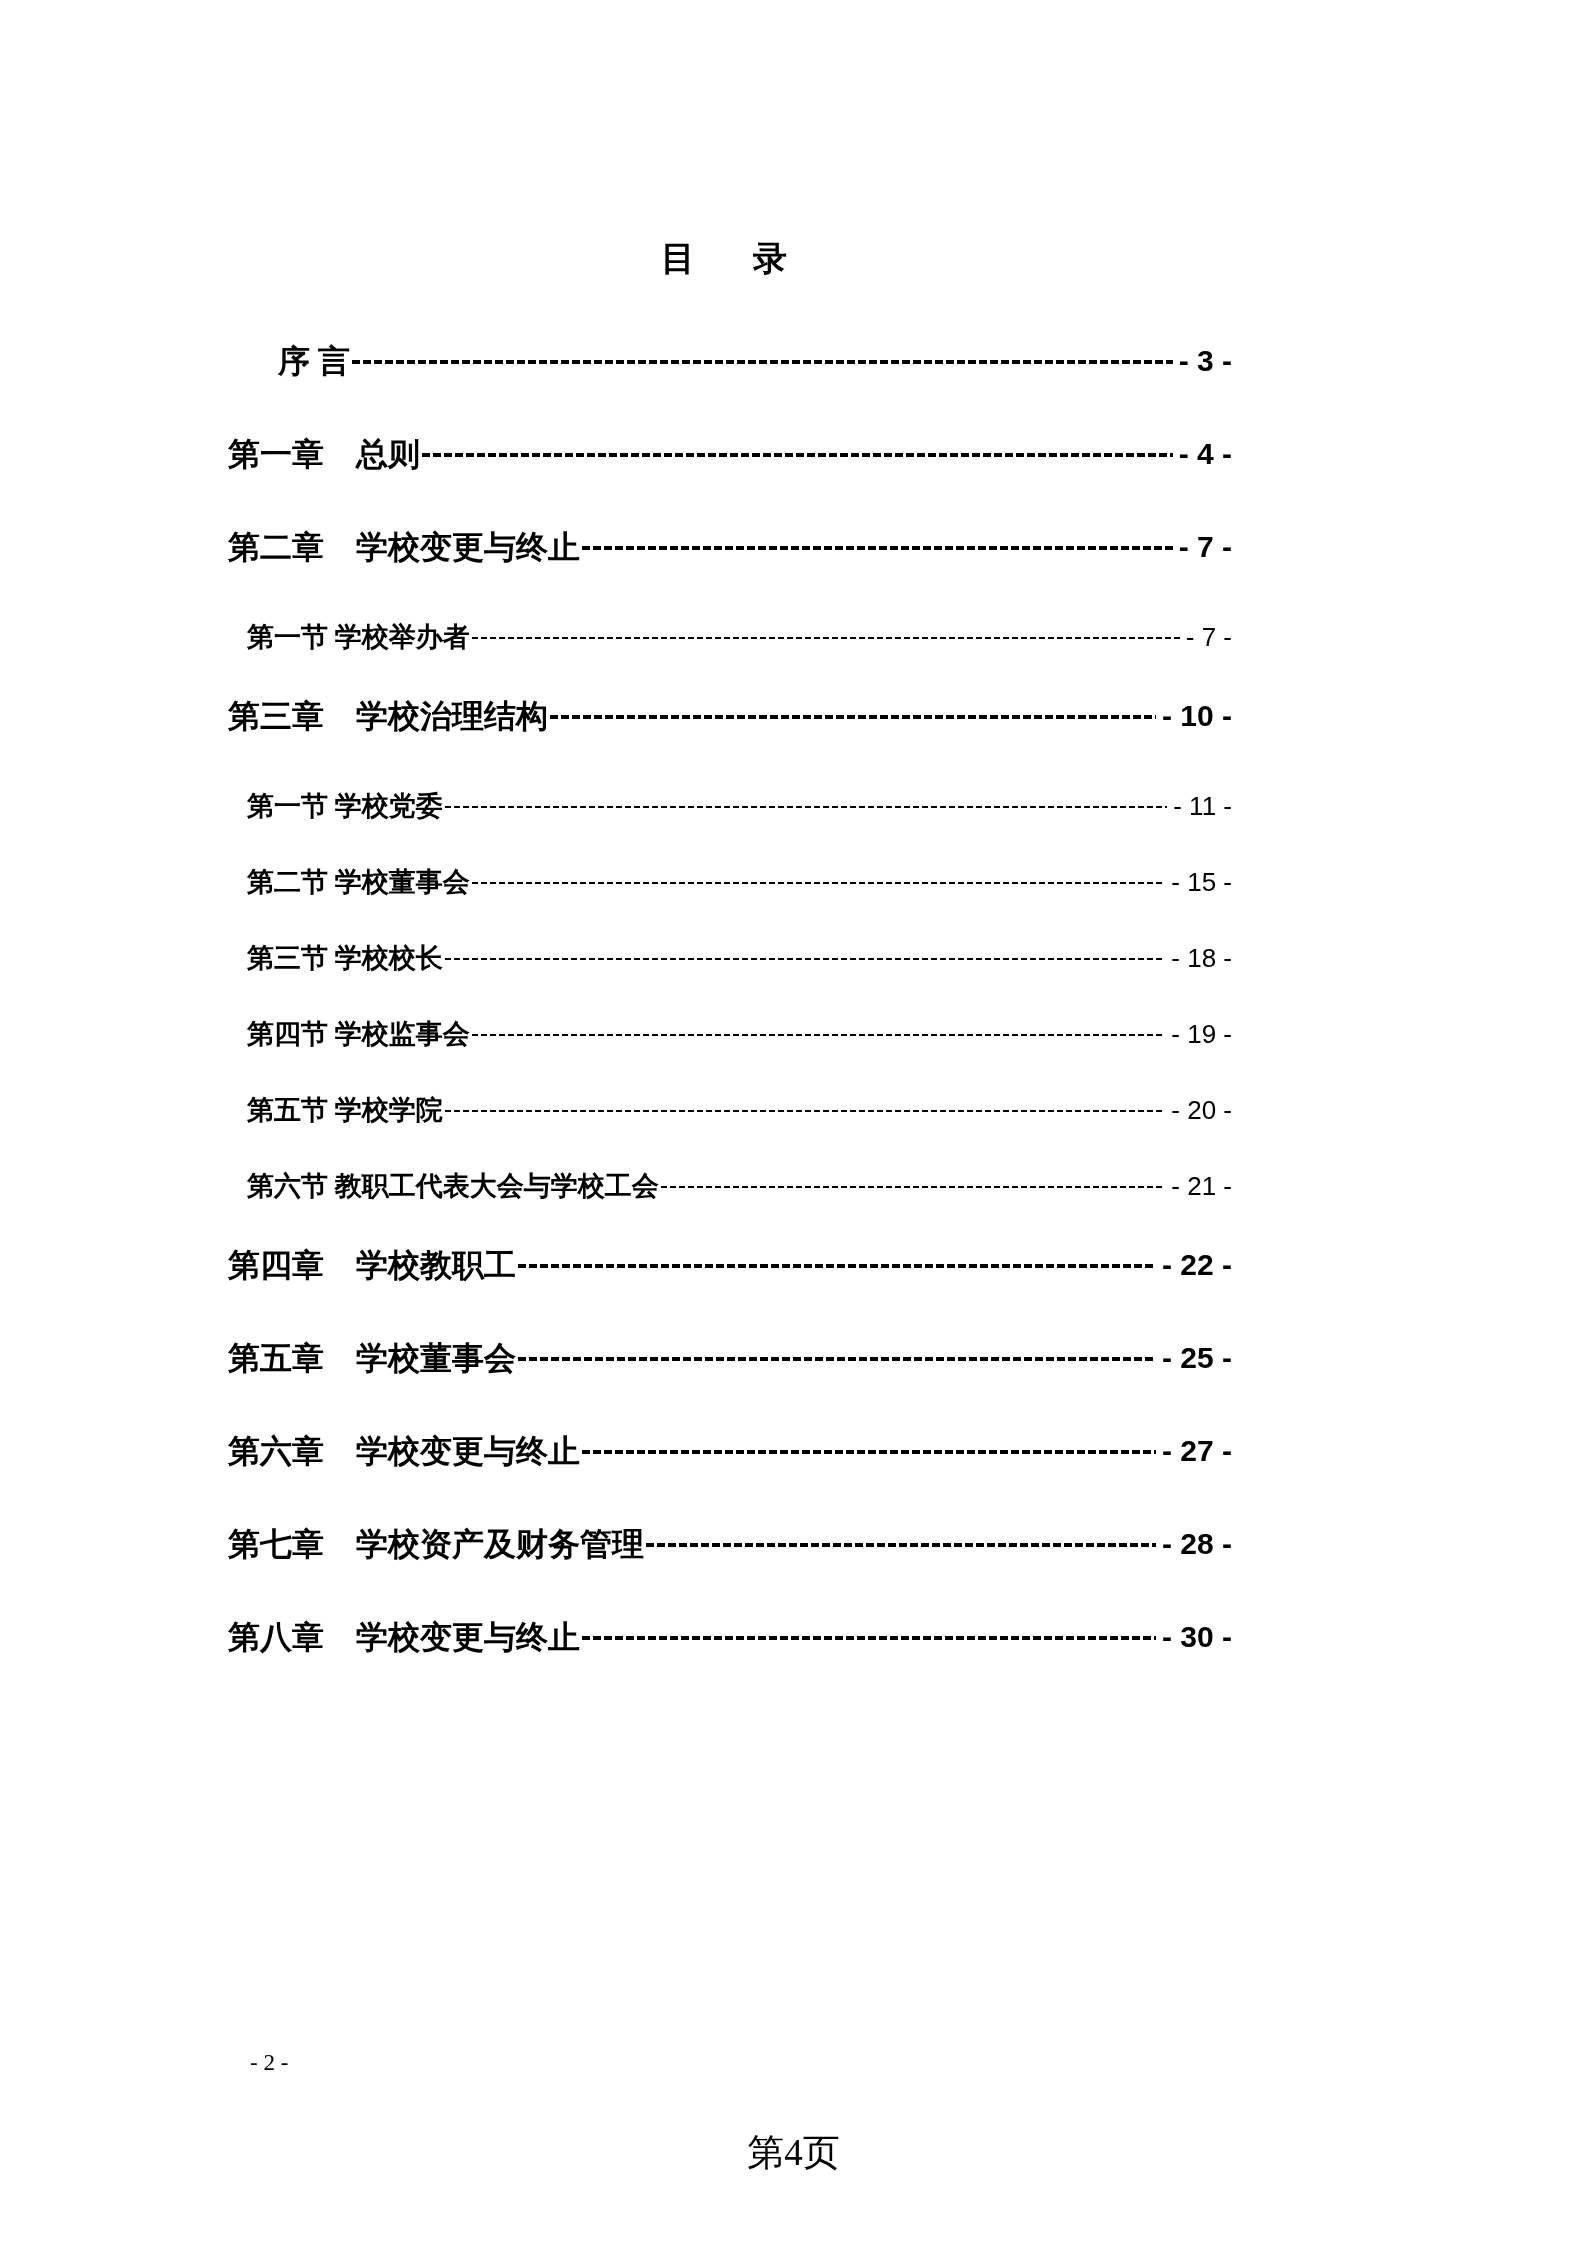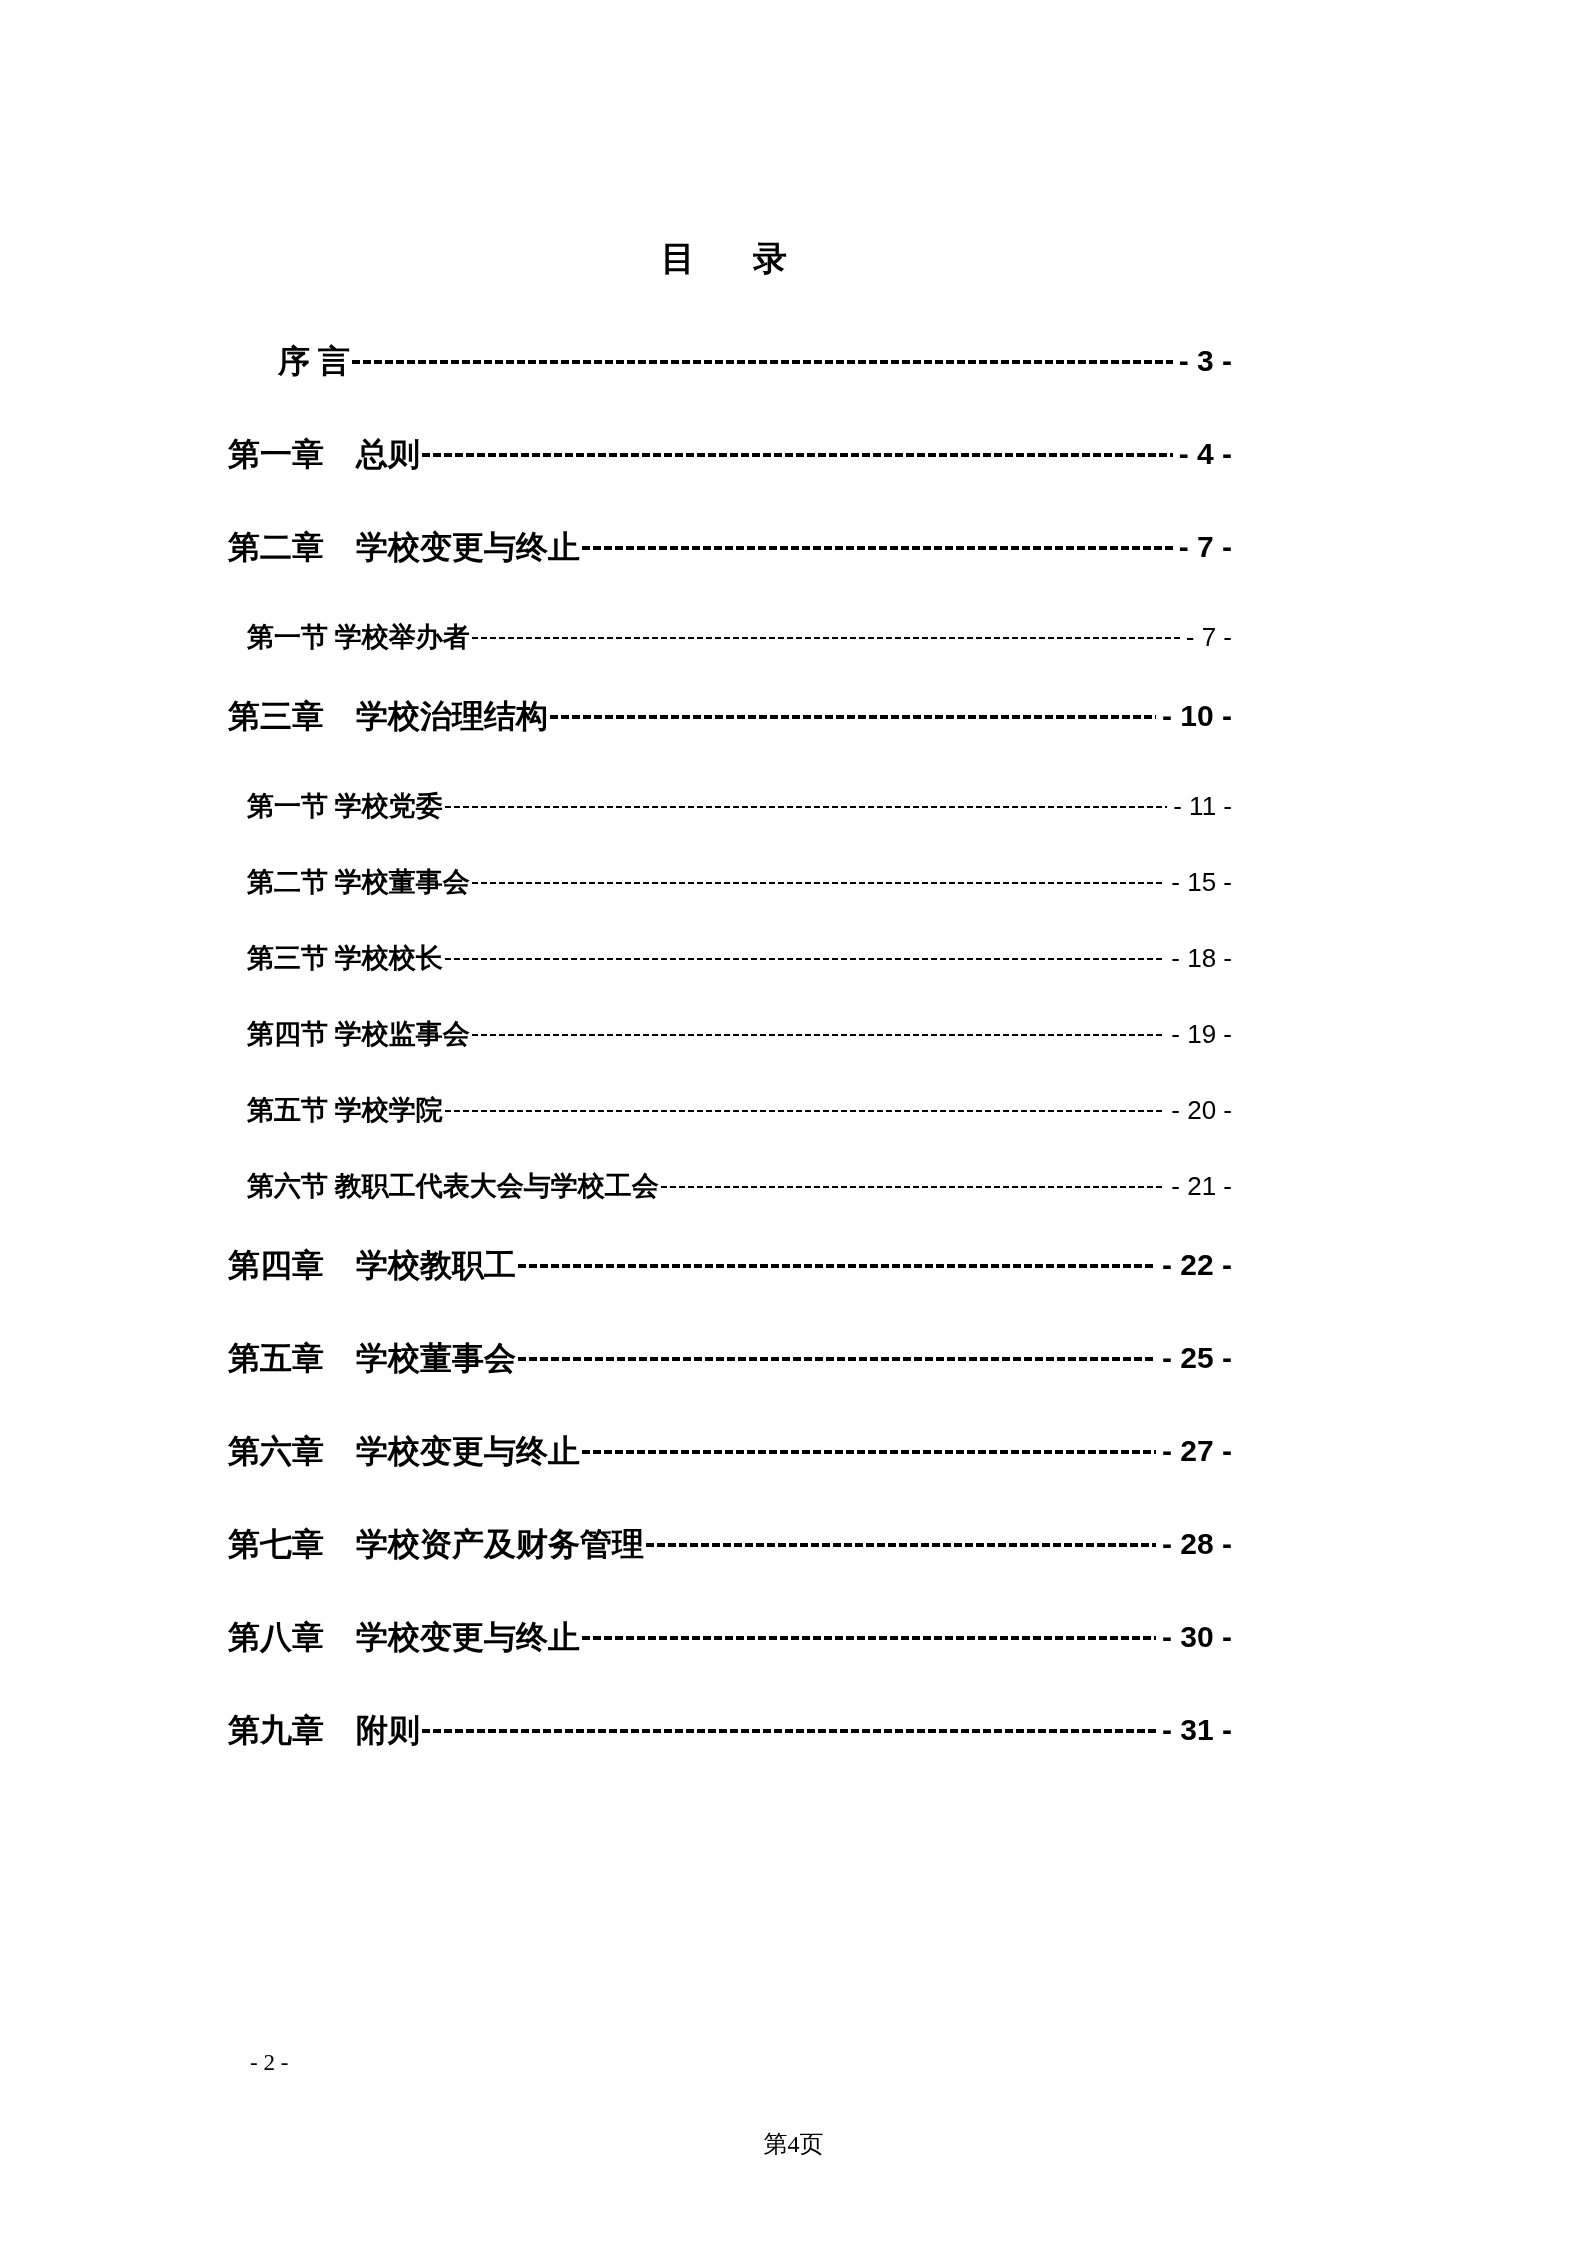--- a/index.html
+++ b/index.html
@@ -45,21 +45,21 @@
   .row.lvl-section .leader{
     height:2px;margin-top:16px;
     background:repeating-linear-gradient(90deg,#000 0 6px,transparent 6px 9px);
   }
   .row.lvl-section .pagenum{font-size:26px;line-height:33px;font-weight:400;}
 
   .footer-num{
     position:absolute;top:2050px;left:250px;font-size:23px;white-space:pre;
   }
   .footer-center{
-    position:absolute;top:2128px;left:0;width:100%;text-align:center;font-size:24px;
+    position:absolute;top:2128px;left:0;width:100%;text-align:center;font-size:37px;
   }
 </style>
 </head>
 <body>
 
 <div class="page">
   <h1 class="doc-title">目　录</h1>
 
   <div class="toc" id="toc">
   <div class="row lvl-preface">
@@ -152,22 +152,17 @@
     <span class="leader"></span>
     <span class="pagenum">- 28 -</span>
   </div>
 
   <div class="row lvl-chapter">
     <span class="label">第八章　学校变更与终止</span>
     <span class="leader"></span>
     <span class="pagenum">- 30 -</span>
   </div>
 
-  <div class="row lvl-chapter">
-    <span class="label">第九章　附则</span>
-    <span class="leader"></span>
-    <span class="pagenum">- 31 -</span>
-  </div>
 </div>
 
   <div class="footer-num">- 2 -</div>
   <div class="footer-center">第4页</div>
 </div>
 
 </body></html>

